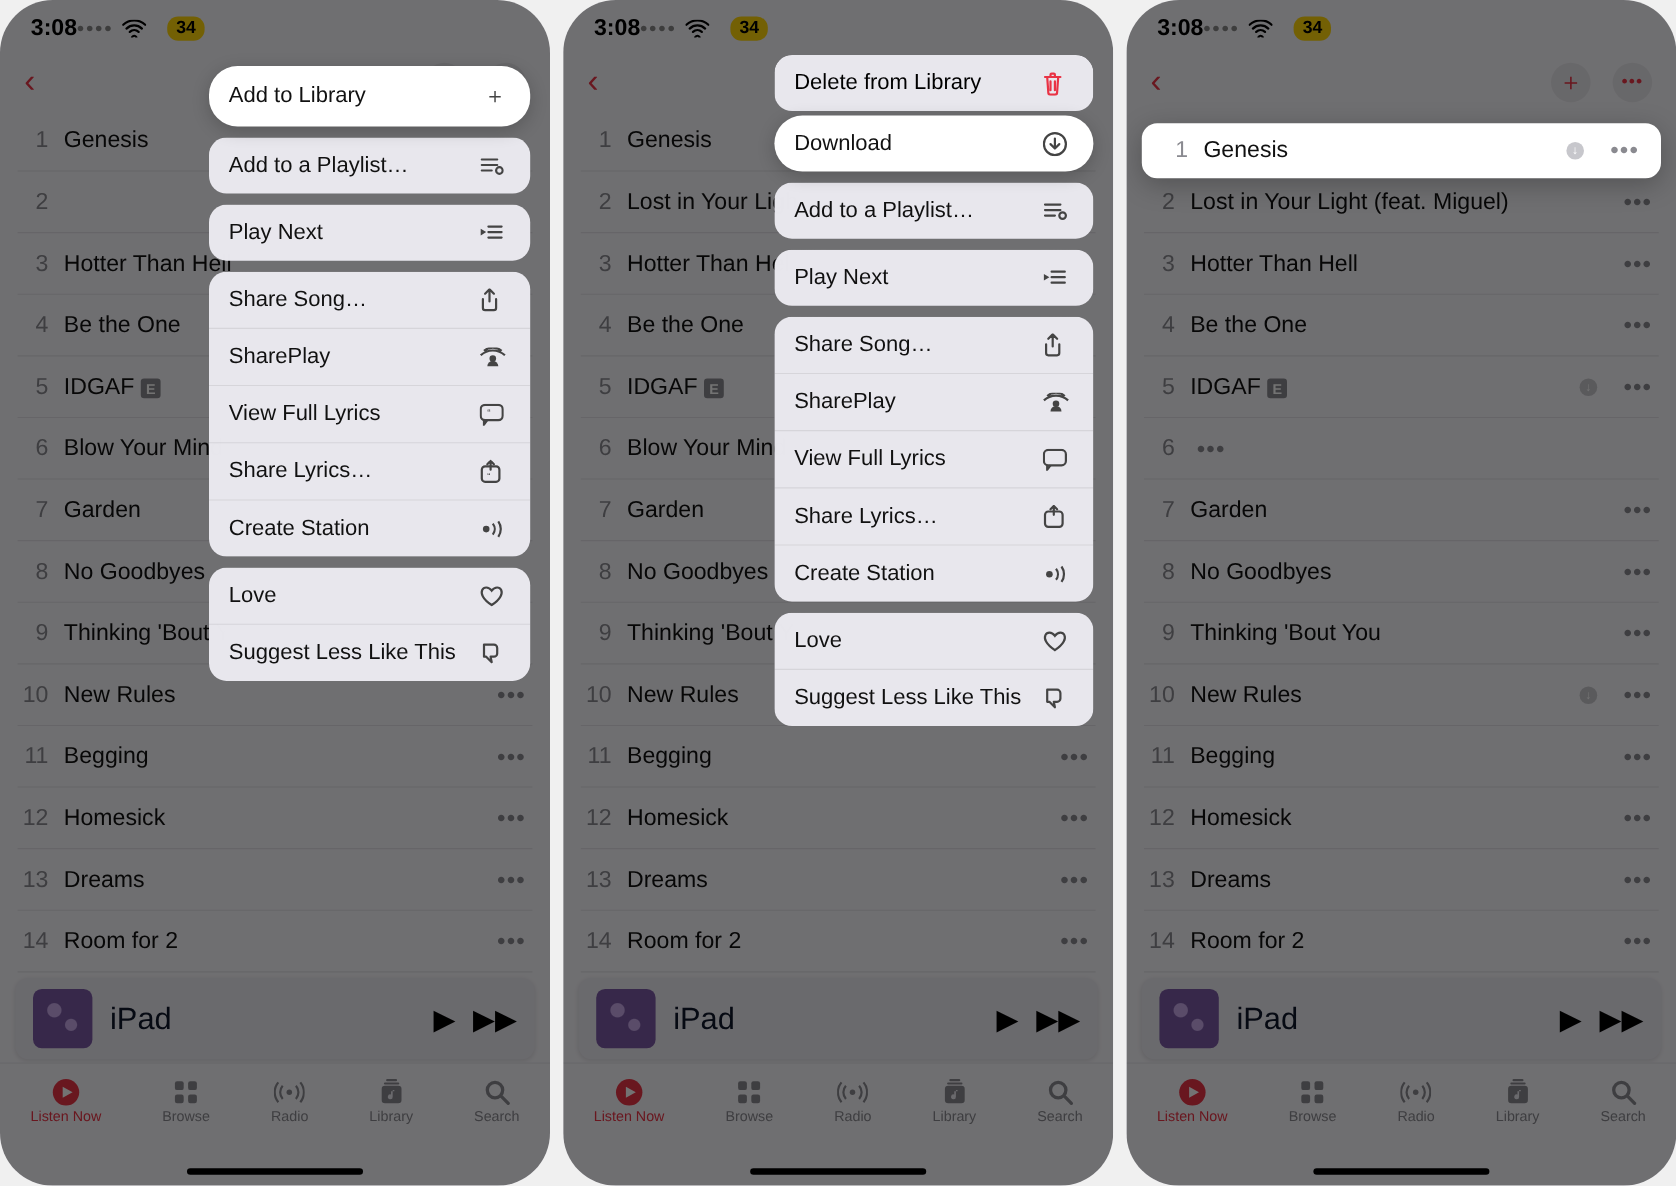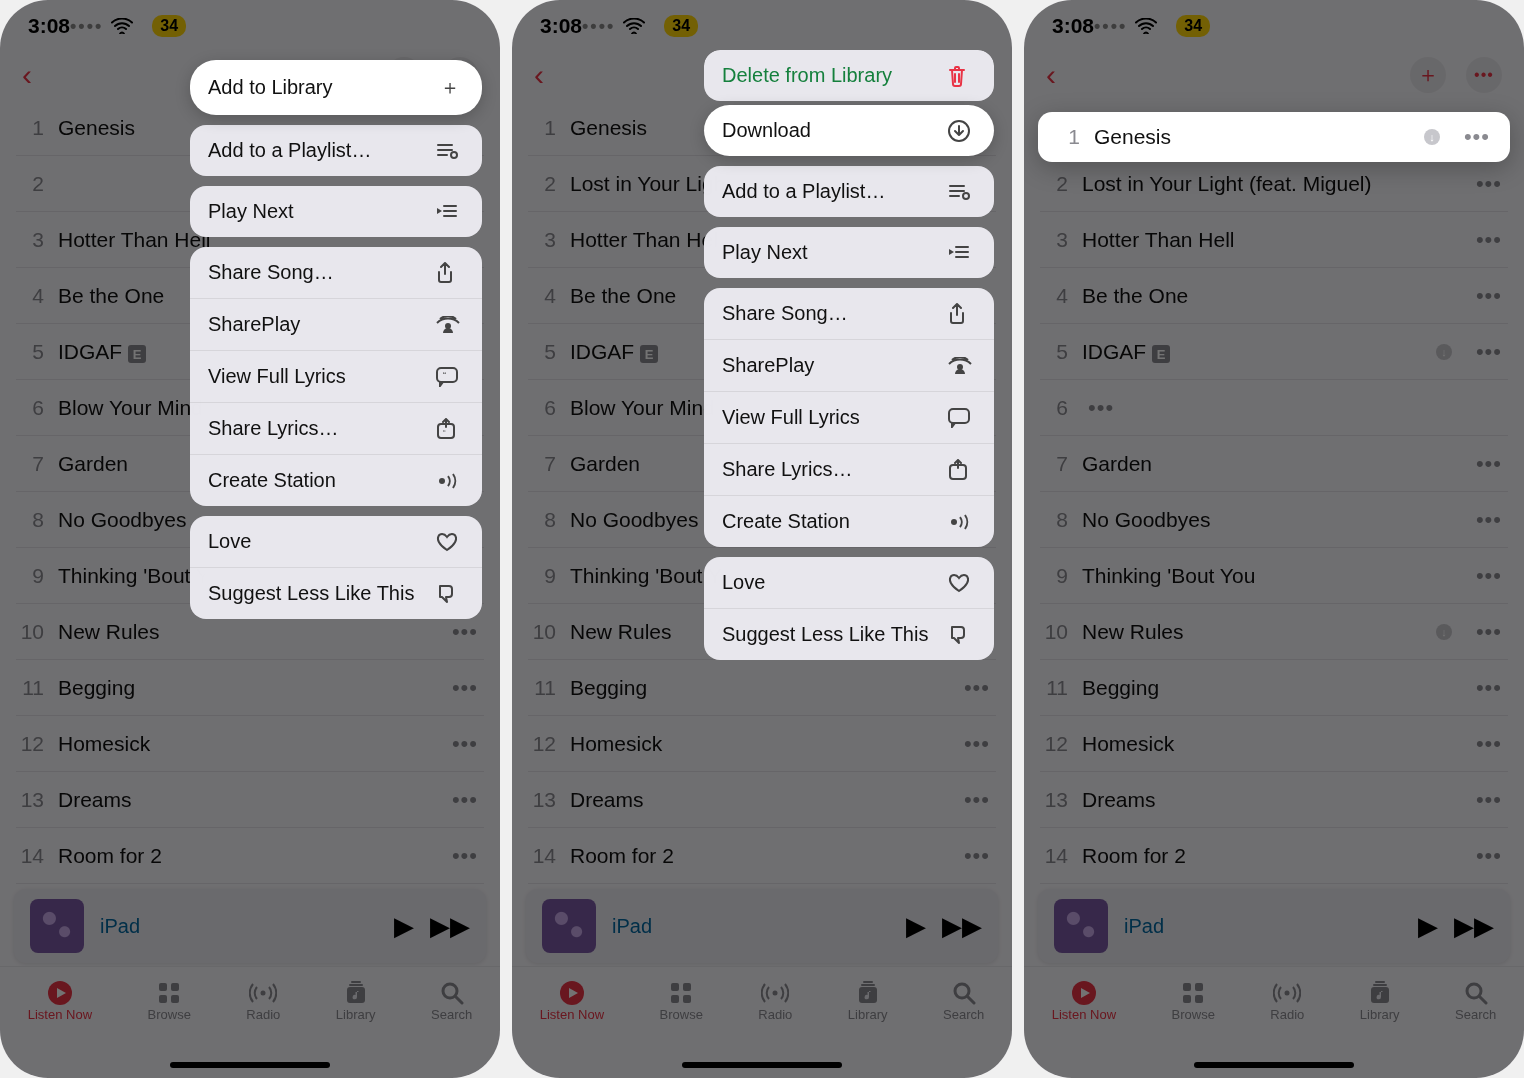--- a/index.html
+++ b/index.html
@@ -106,21 +106,21 @@
   .mini-player {
     position:absolute;bottom:115px;left:14px;right:14px;
     height:74px;background:#eceaf2;border-radius:12px;
     display:flex;align-items:center;gap:16px;padding:0 16px;
     box-shadow:0 1px 4px rgba(0,0,0,0.1);
   }
   .mini-art{width:54px;height:54px;border-radius:8px;background:#7b5aa5;position:relative;overflow:hidden;}
   .mini-art::after{content:"";position:absolute;inset:8px;background:
     radial-gradient(circle at 30% 30%, #c7a9e8 0 6px, transparent 7px),
     radial-gradient(circle at 70% 65%, #c7a9e8 0 5px, transparent 6px);}
-  .mini-title{flex:1;font-size:20px;color:#0369a1;}
+  .mini-title{flex:1;font-size:28px;color:#0f172a;}
   .mini-play{font-size:26px;color:#000;}
   .mini-ff{font-size:26px;color:#000;}
   
   .tab-bar{
     position:absolute;bottom:0;left:0;right:0;height:112px;
     background:rgba(246,245,250,0.96);
     display:flex;justify-content:space-around;align-items:flex-start;
     padding-top:12px;border-top:1px solid rgba(0,0,0,0.06);
   }
   .tab-item{display:flex;flex-direction:column;align-items:center;gap:0;font-size:13px;color:#8a8a90;}
@@ -141,21 +141,21 @@
     background:rgba(235,234,240,0.98);
     border-radius:16px;overflow:hidden;margin-bottom:10px;
     backdrop-filter:blur(20px);
   }
   .ctx-row{
     display:flex;align-items:center;justify-content:space-between;
     padding:14px 18px;font-size:20px;color:#111;
     border-bottom:1px solid rgba(0,0,0,0.08);
   }
   .ctx-row:last-child{border-bottom:none;}
-  .ctx-row.destructive{color:#15803d;}
+  .ctx-row.destructive{color:#000000;}
   .ctx-icon{font-size:20px;color:#444;width:28px;text-align:center;}
   .ctx-icon.dest{color:#e93345;}
   
   .ctx-row.highlight{
     background:#fff;border-radius:26px;margin:0;
     box-shadow:0 4px 16px rgba(0,0,0,0.2);
     border-bottom:none;
   }
   .pill-wrap{margin-bottom:10px;}
   

